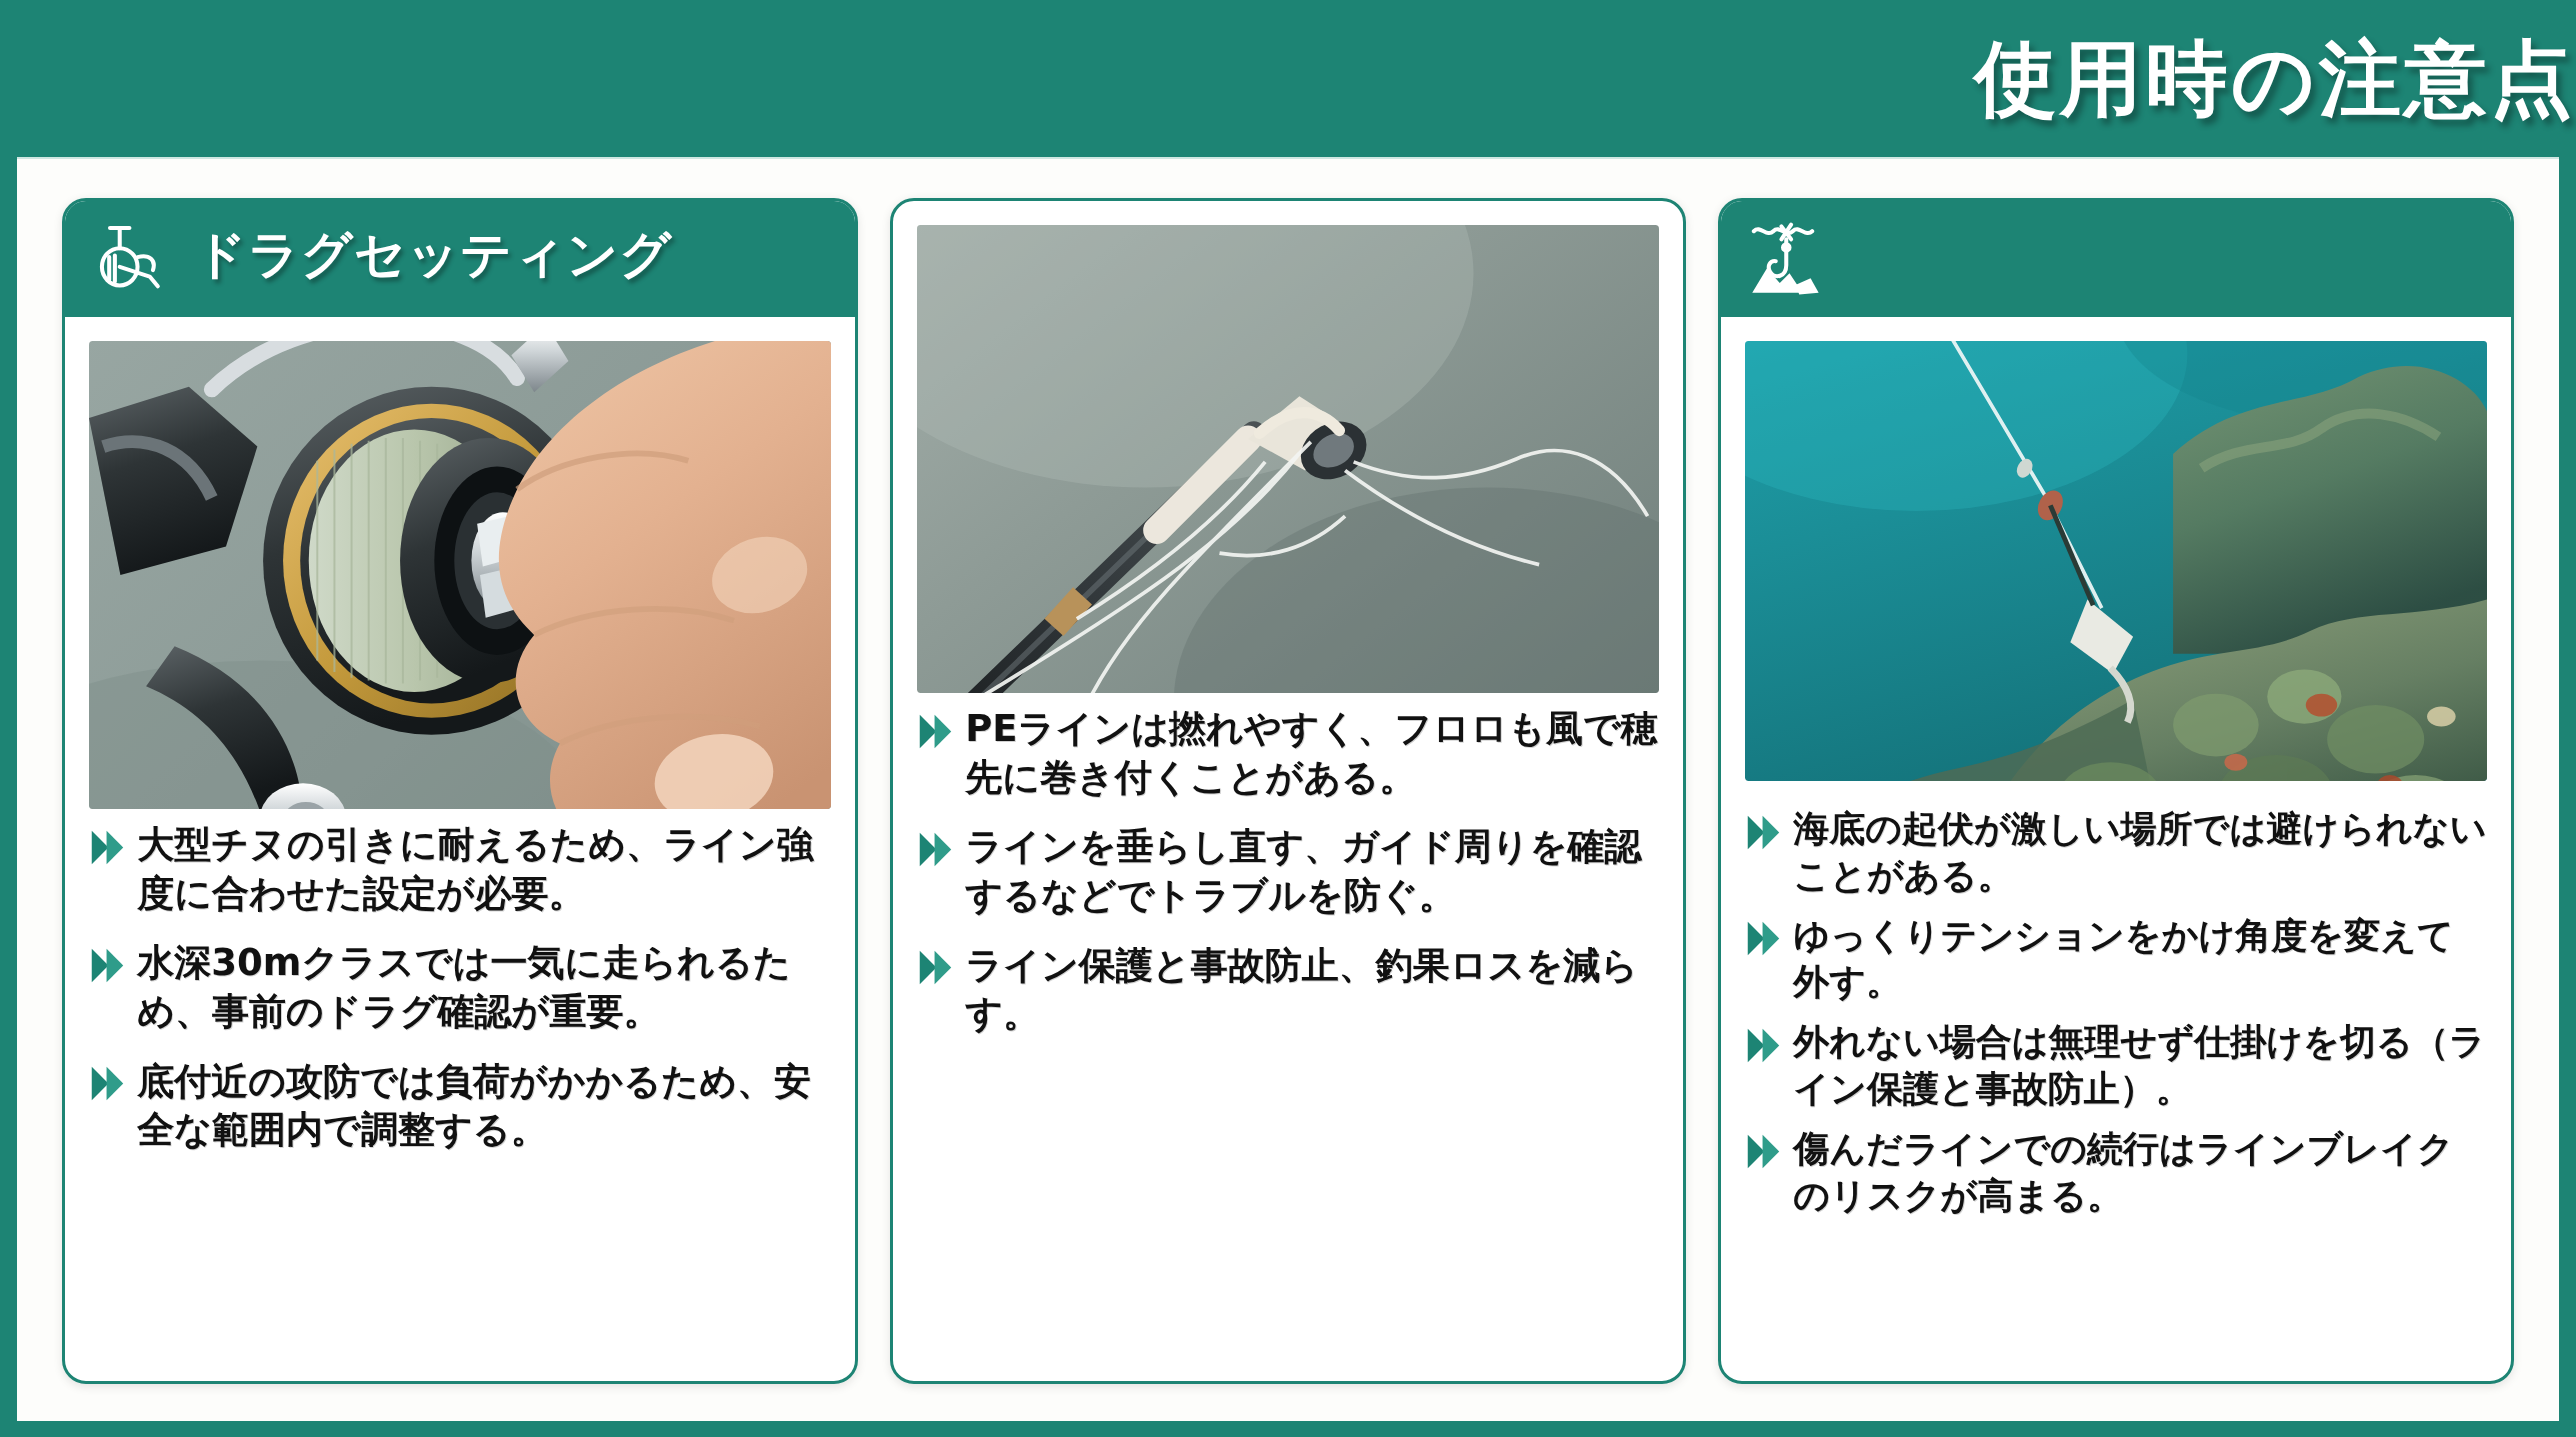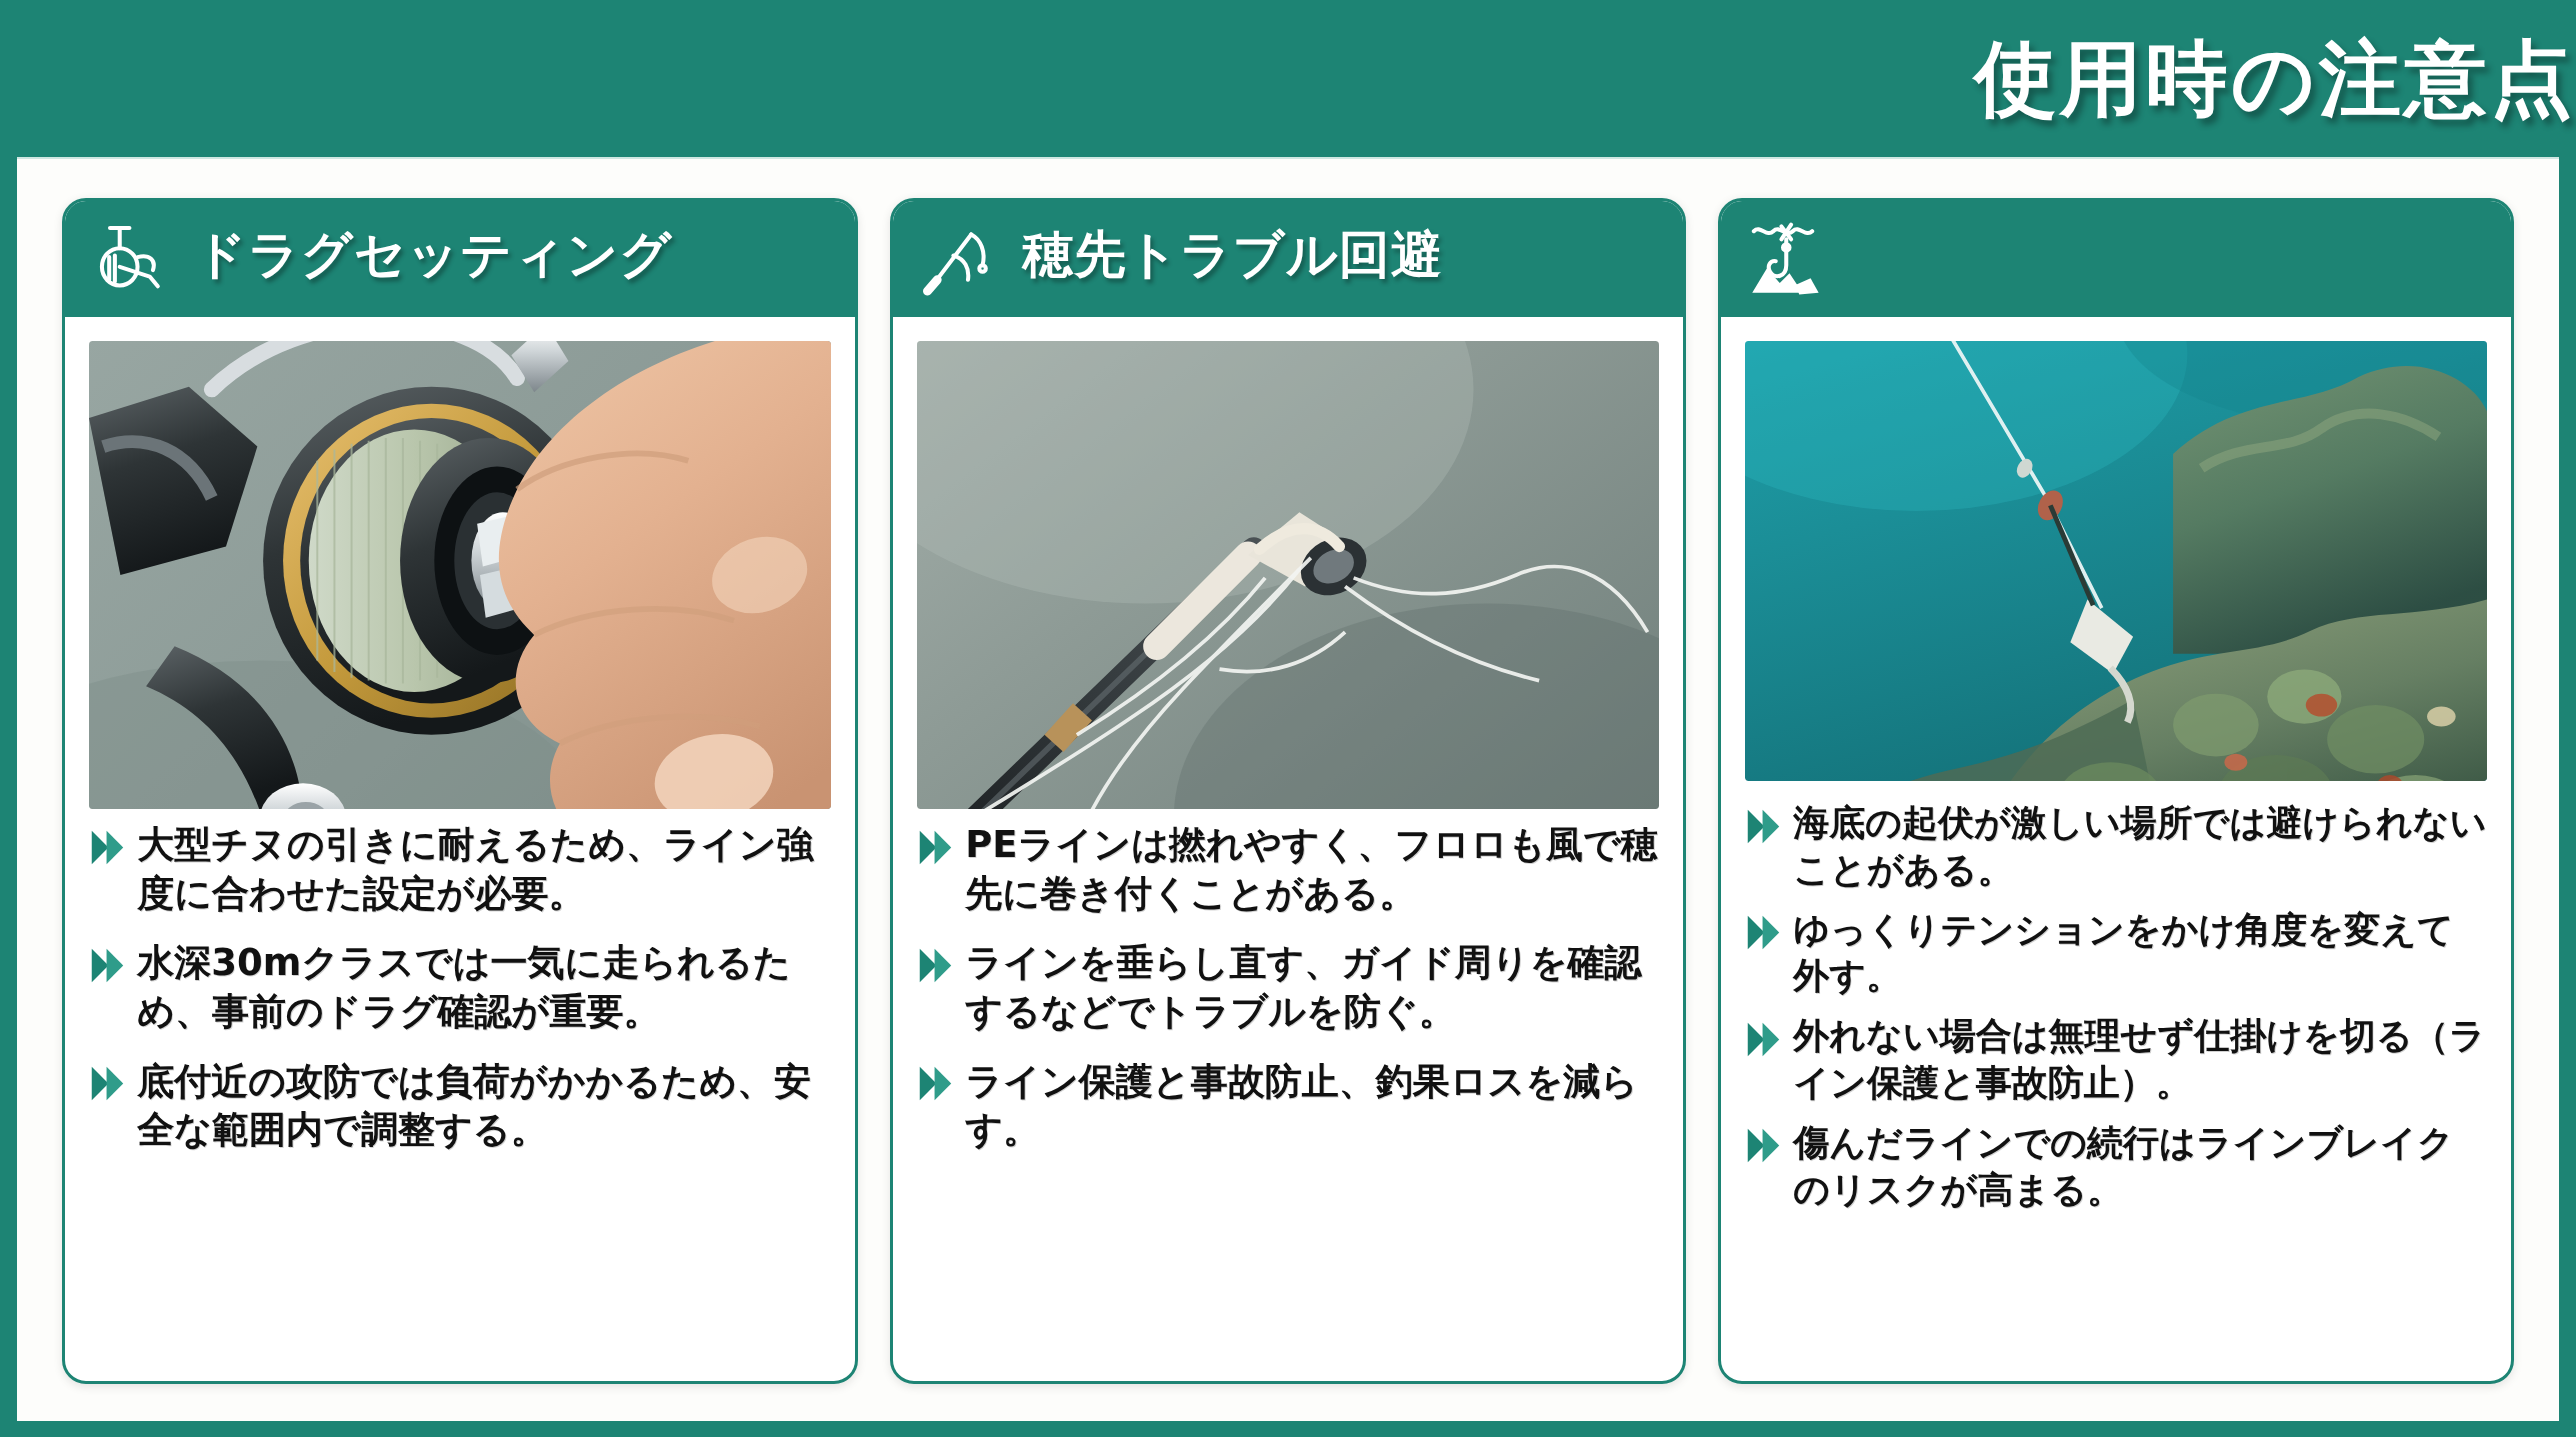--- a/index.html
+++ b/index.html
@@ -113,21 +113,21 @@
   .card-photo.photo-tall { height: 468px; }
   .card-photo.photo-short { height: 440px; }
 
   .bullet-list {
     margin-top: 12px;
     display: flex;
     flex-direction: column;
     gap: 20.6px;
   }
 
-  .bullet-list.tight { gap: 13px; margin-top: 19px; }
+  .bullet-list.tight { gap: 13px; margin-top: 25px; }
 
   .bullet-item {
     display: flex;
     align-items: flex-start;
     gap: 11.2px;
   }
 
   .bullet-marker {
     flex: 0 0 auto;
     width: 37px;
@@ -279,34 +279,20 @@
                 <path d="M19 4 L37 22 L19 40 Z" fill="#2f9c8a"></path>
               </svg>
             </span>
             <span class="bullet-text">底付近の攻防では負荷がかかるため、安全な範囲内で調整する。</span>
           </li>
         </ul>
       </div>
     </section>
 
     <section class="card">
-      <div class="card-header">
-        <span class="card-header-icon">
-          <svg class="photo-svg" viewBox="0 0 100 100" aria-hidden="true">
-            <g fill="none" stroke="#ffffff" stroke-width="5" stroke-linecap="round" stroke-linejoin="round">
-              <path d="M12 90 L62 24"></path>
-              <path d="M8 94 L20 80" stroke-width="11"></path>
-              <path d="M62 24 C74 30 80 46 76 62"></path>
-              <path d="M40 50 C54 54 60 66 58 80"></path>
-              <circle cx="76" cy="66" r="4"></circle>
-            </g>
-          </svg>
-        </span>
-        <h2 class="card-header-title">穂先トラブル回避</h2>
-      </div>
 
       <div class="card-body">
         <div class="card-photo photo-tall">
           <svg class="photo-svg" viewBox="0 0 520 500" preserveAspectRatio="xMidYMid slice" aria-hidden="true">
             <defs>
               <linearGradient id="p2bg" x1="0.1" y1="0" x2="0.9" y2="1">
                 <stop offset="0%" stop-color="#a6b1ac"></stop>
                 <stop offset="40%" stop-color="#8e9b96"></stop>
                 <stop offset="100%" stop-color="#6e7d79"></stop>
               </linearGradient>

